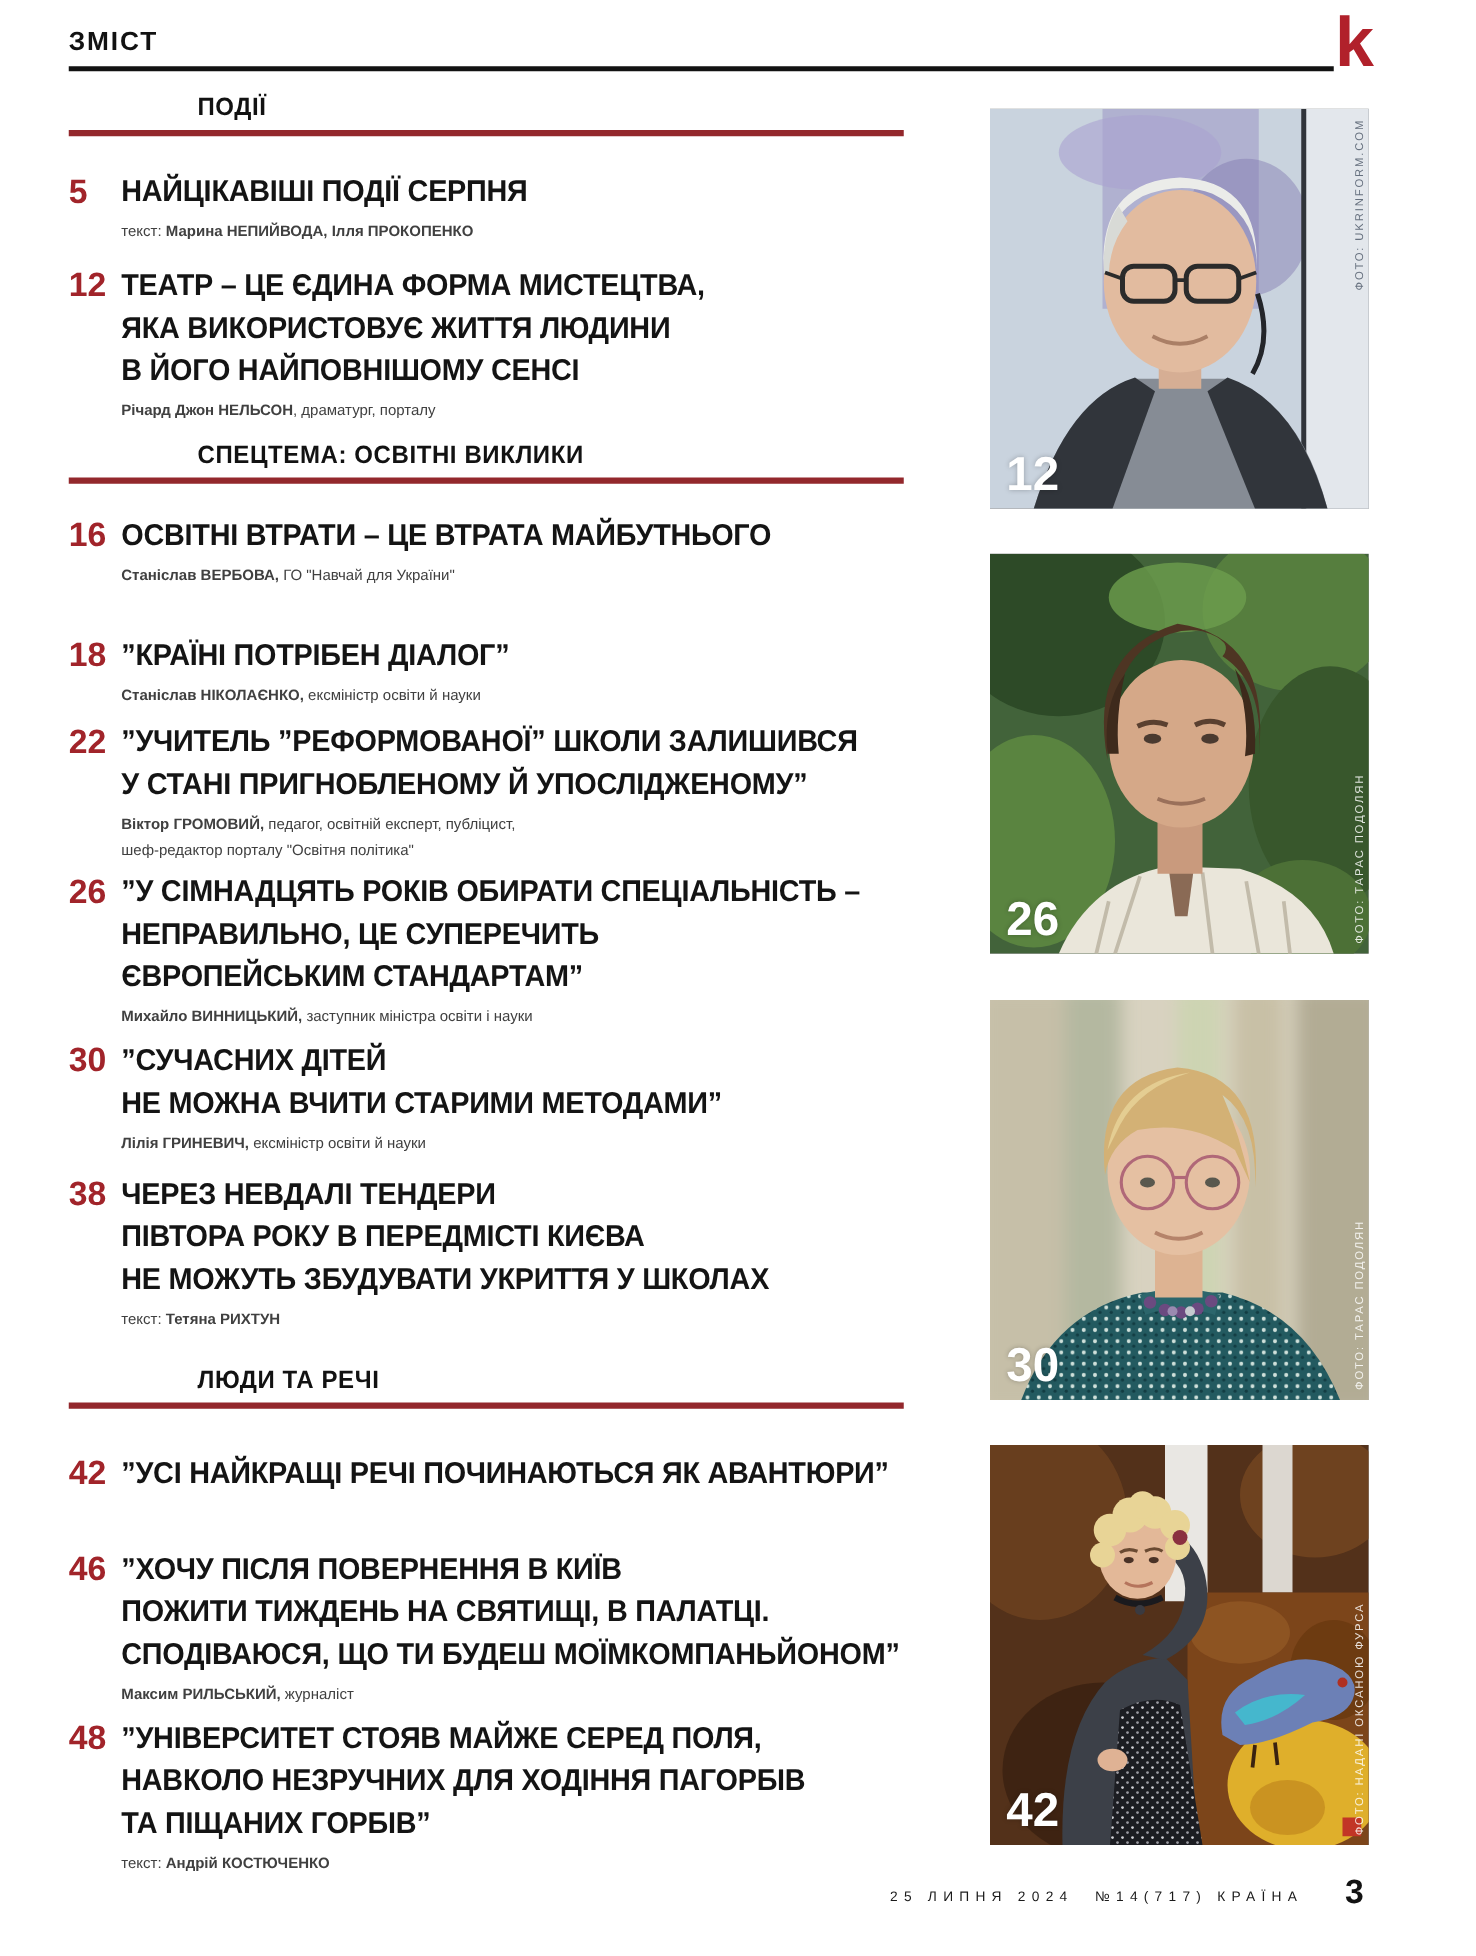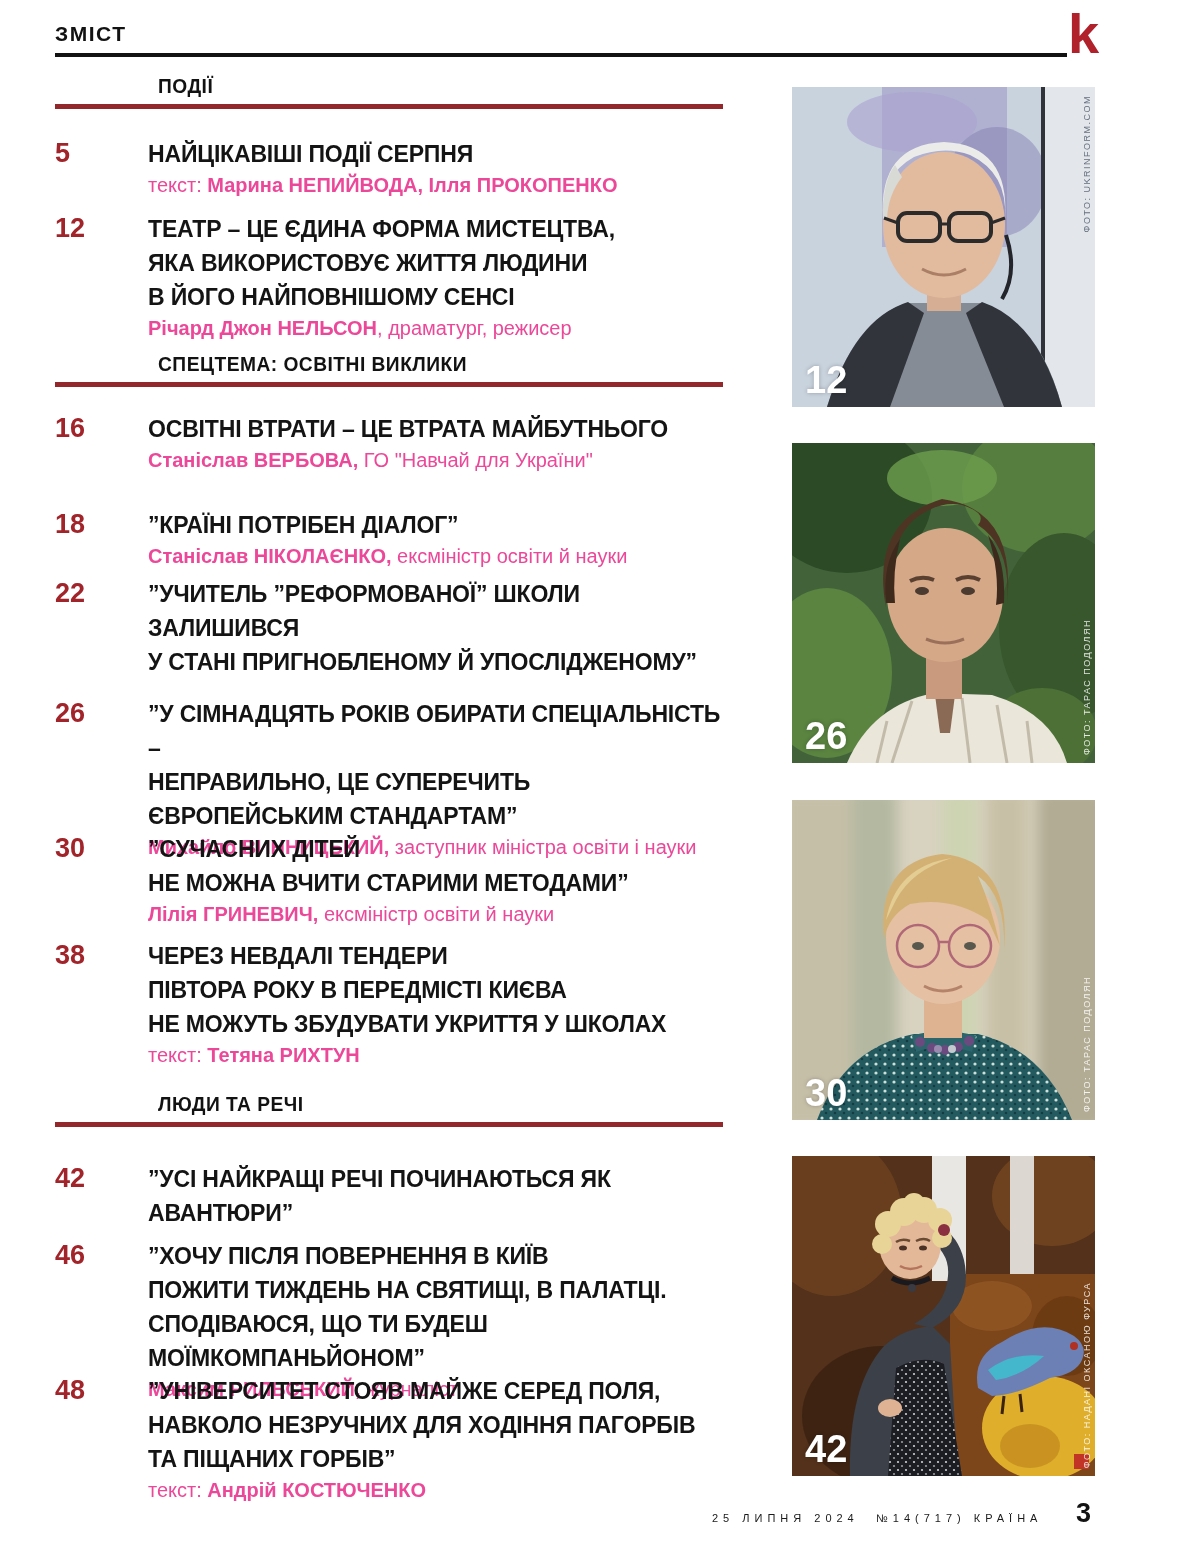--- a/index.html
+++ b/index.html
@@ -33,29 +33,29 @@
     transform:scaleX(0.96); transform-origin:0 0;
   }
   .section-rule { margin-top:6px; height:5px; background:#93282c; }
 
   
   .entry { position:absolute; left:55px; width:705px; }
   .entry-num {
     position:absolute; left:0; top:3px;
     font-size:27px; font-weight:bold; color:#a1242a; line-height:1;
   }
-  .entry-body { margin-left:93px; }
+  .entry-body { margin-left:42px; }
   .entry-title {
     font-size:24px; font-weight:bold; line-height:34px;
     color:#141414; white-space:pre-line; letter-spacing:-0.2px;
     transform:scaleX(0.96); transform-origin:0 0;
   }
   .entry-credit {
-    margin-top:4px; font-size:20px; line-height:21px;
-    color:#ec4899; white-space:pre-line;
+    margin-top:4px; font-size:12px; line-height:21px;
+    color:#404040; white-space:pre-line;
   }
   .entry-credit .seg-bold { font-weight:bold; }
 
   
   .photo {
     position:absolute; left:792px; width:303px; height:320px;
     margin:0; overflow:hidden; background:#888;
   }
   .photo svg { display:block; width:100%; height:100%; }
   .photo-label {
@@ -101,21 +101,21 @@
     <div class="entry-credit"><span>текст: </span><span class="seg-bold">Марина НЕПИЙВОДА, Ілля ПРОКОПЕНКО</span></div>
   </div>
 </div>
 
 <div class="entry" style="top:212px">
   <div class="entry-num">12</div>
   <div class="entry-body">
     <div class="entry-title">ТЕАТР – ЦЕ ЄДИНА ФОРМА МИСТЕЦТВА,
 ЯКА ВИКОРИСТОВУЄ ЖИТТЯ ЛЮДИНИ
 В ЙОГО НАЙПОВНІШОМУ СЕНСІ</div>
-    <div class="entry-credit"><span class="seg-bold">Річард Джон НЕЛЬСОН</span><span>, драматург, режисер</span></div>
+    <div class="entry-credit"><span class="seg-bold">Річард Джон НЕЛЬСОН</span><span>, драматург, порталу</span></div>
   </div>
 </div>
 
 <div class="section" style="top:352px">
   <div class="section-label">СПЕЦТЕМА: ОСВІТНІ ВИКЛИКИ</div>
   <div class="section-rule"></div>
 </div>
 
 <div class="entry" style="top:412px">
   <div class="entry-num">16</div>
@@ -131,20 +131,22 @@
     <div class="entry-title">”КРАЇНІ ПОТРІБЕН ДІАЛОГ”</div>
     <div class="entry-credit"><span class="seg-bold">Станіслав НІКОЛАЄНКО, </span><span>ексміністр освіти й науки</span></div>
   </div>
 </div>
 
 <div class="entry" style="top:577px">
   <div class="entry-num">22</div>
   <div class="entry-body">
     <div class="entry-title">”УЧИТЕЛЬ ”РЕФОРМОВАНОЇ” ШКОЛИ ЗАЛИШИВСЯ
 У СТАНІ ПРИГНОБЛЕНОМУ Й УПОСЛІДЖЕНОМУ”</div>
+    <div class="entry-credit"><span class="seg-bold">Віктор ГРОМОВИЙ, </span><span>педагог, освітній експерт, публіцист,
+шеф-редактор порталу "Освітня політика"</span></div>
   </div>
 </div>
 
 <div class="entry" style="top:697px">
   <div class="entry-num">26</div>
   <div class="entry-body">
     <div class="entry-title">”У СІМНАДЦЯТЬ РОКІВ ОБИРАТИ СПЕЦІАЛЬНІСТЬ –
 НЕПРАВИЛЬНО, ЦЕ СУПЕРЕЧИТЬ
 ЄВРОПЕЙСЬКИМ СТАНДАРТАМ”</div>
     <div class="entry-credit"><span class="seg-bold">Михайло ВИННИЦЬКИЙ, </span><span>заступник міністра освіти і науки</span></div>

